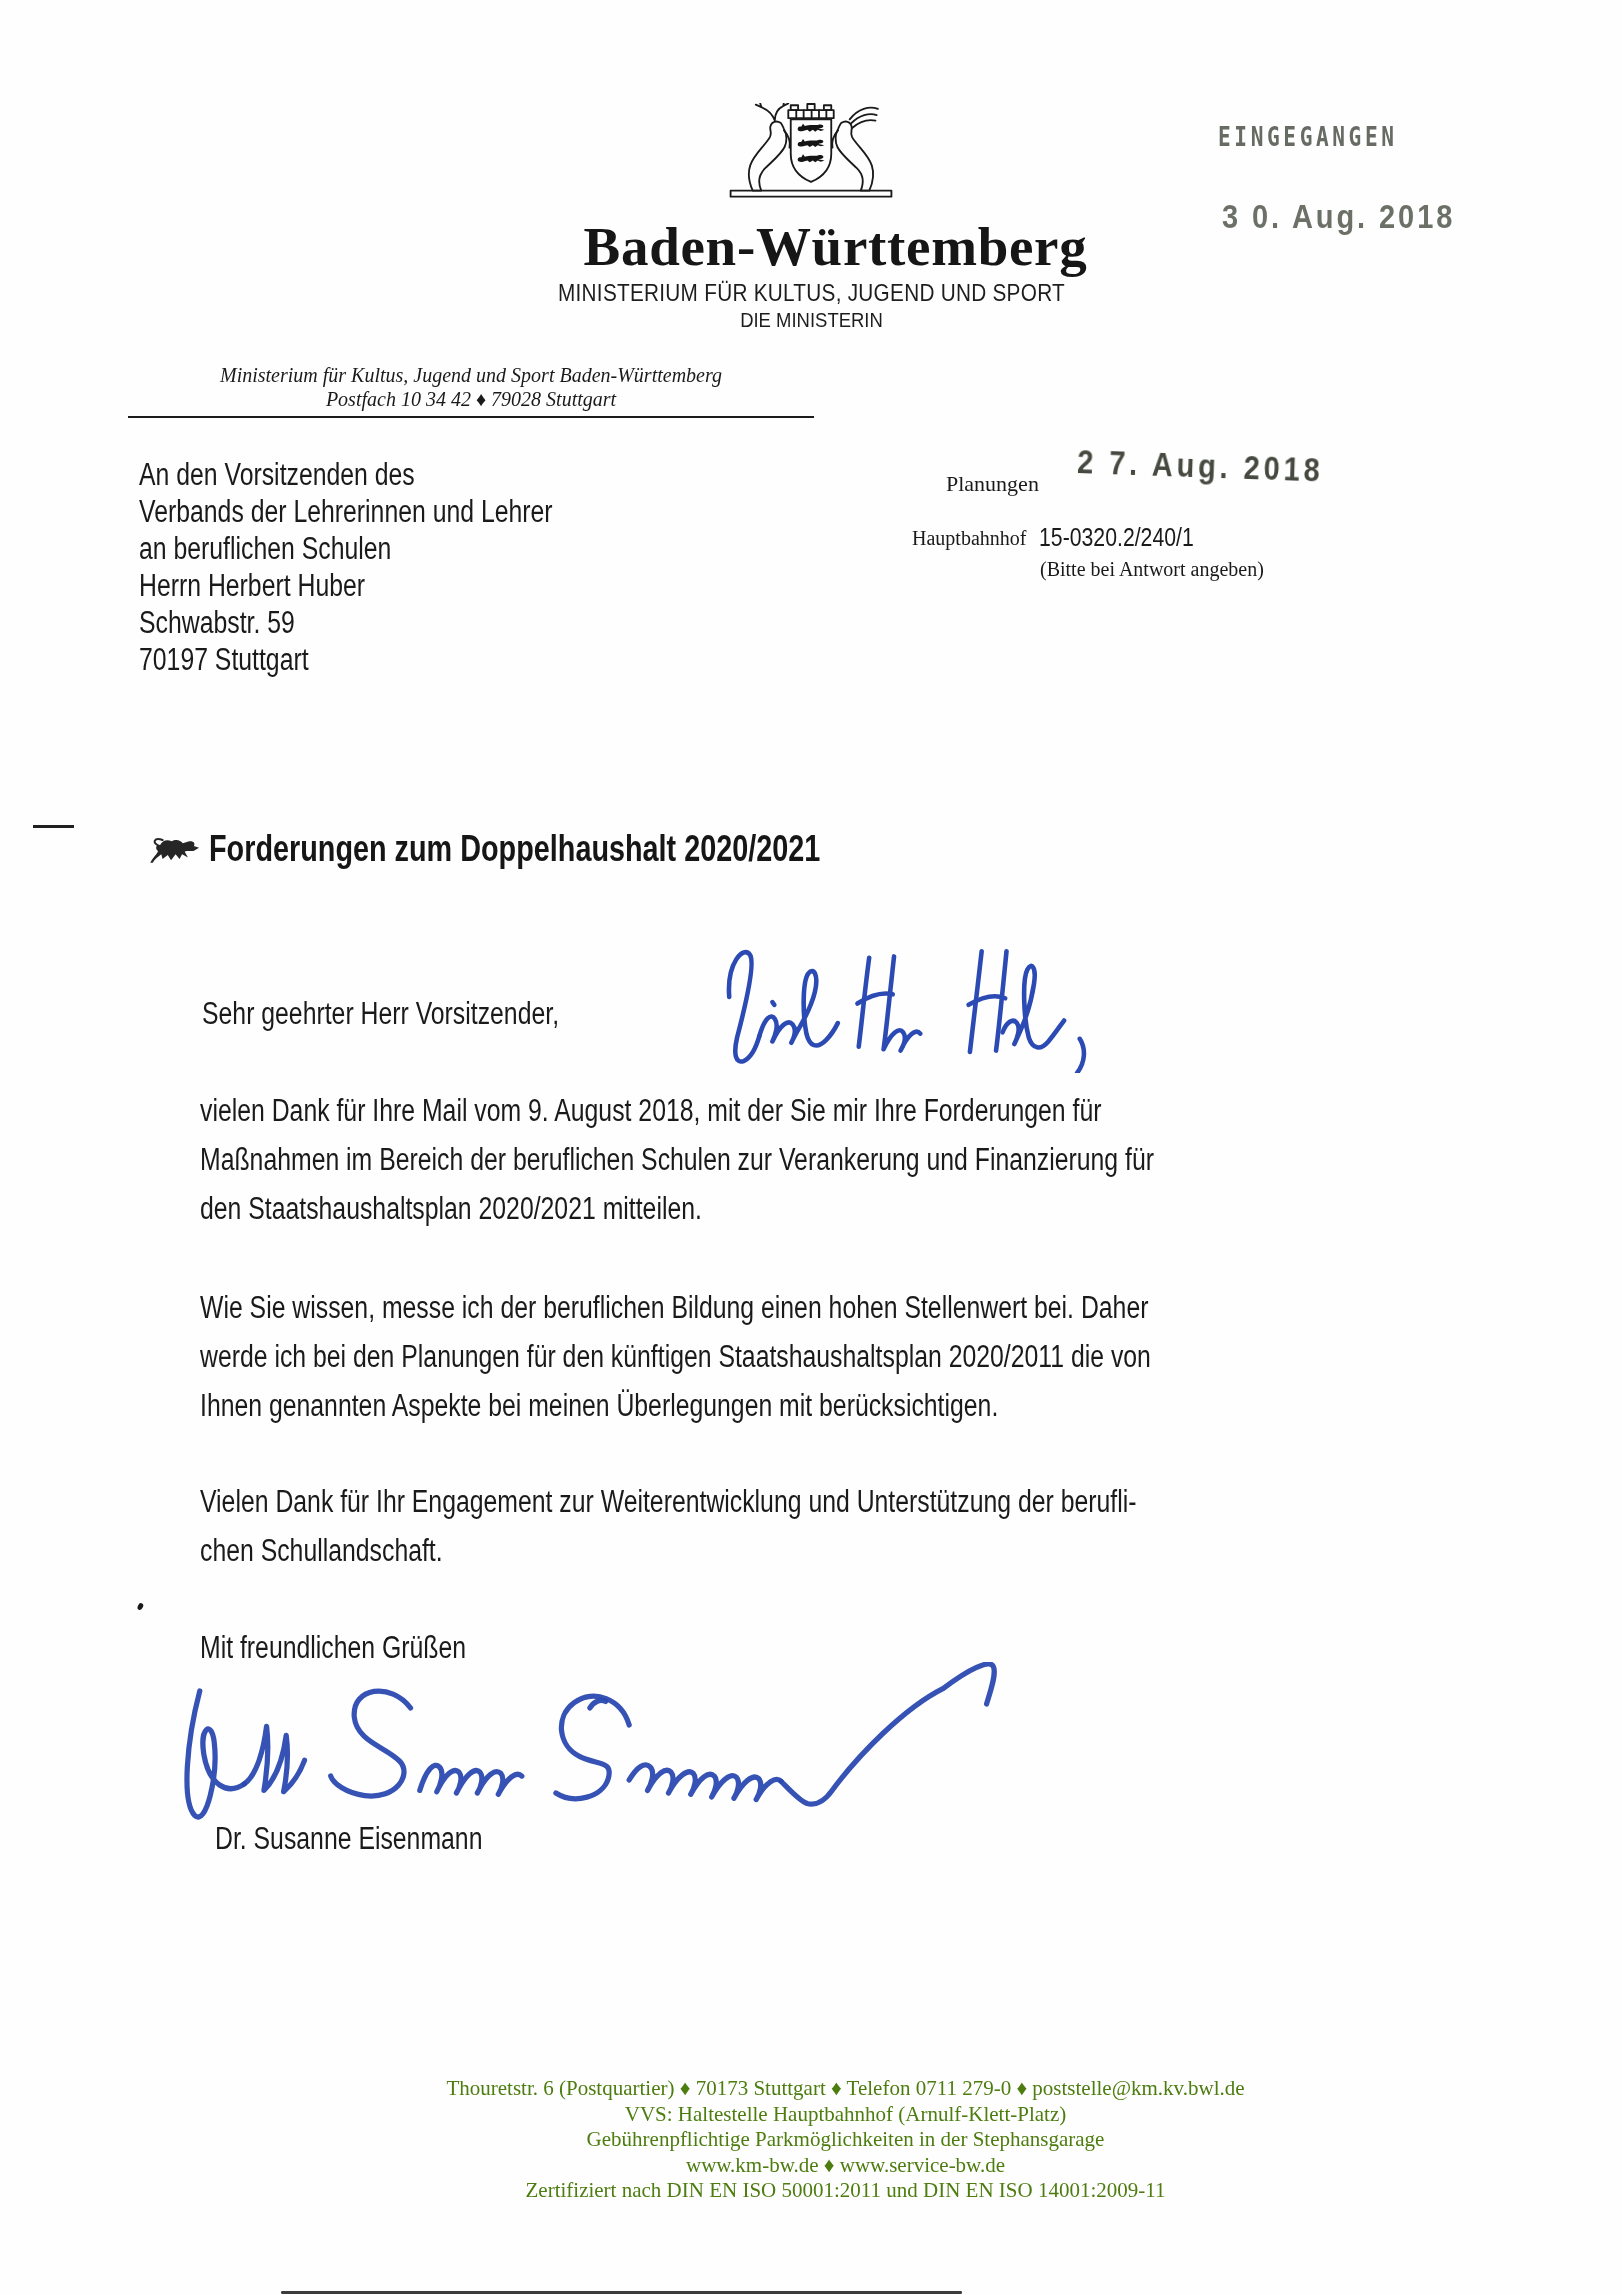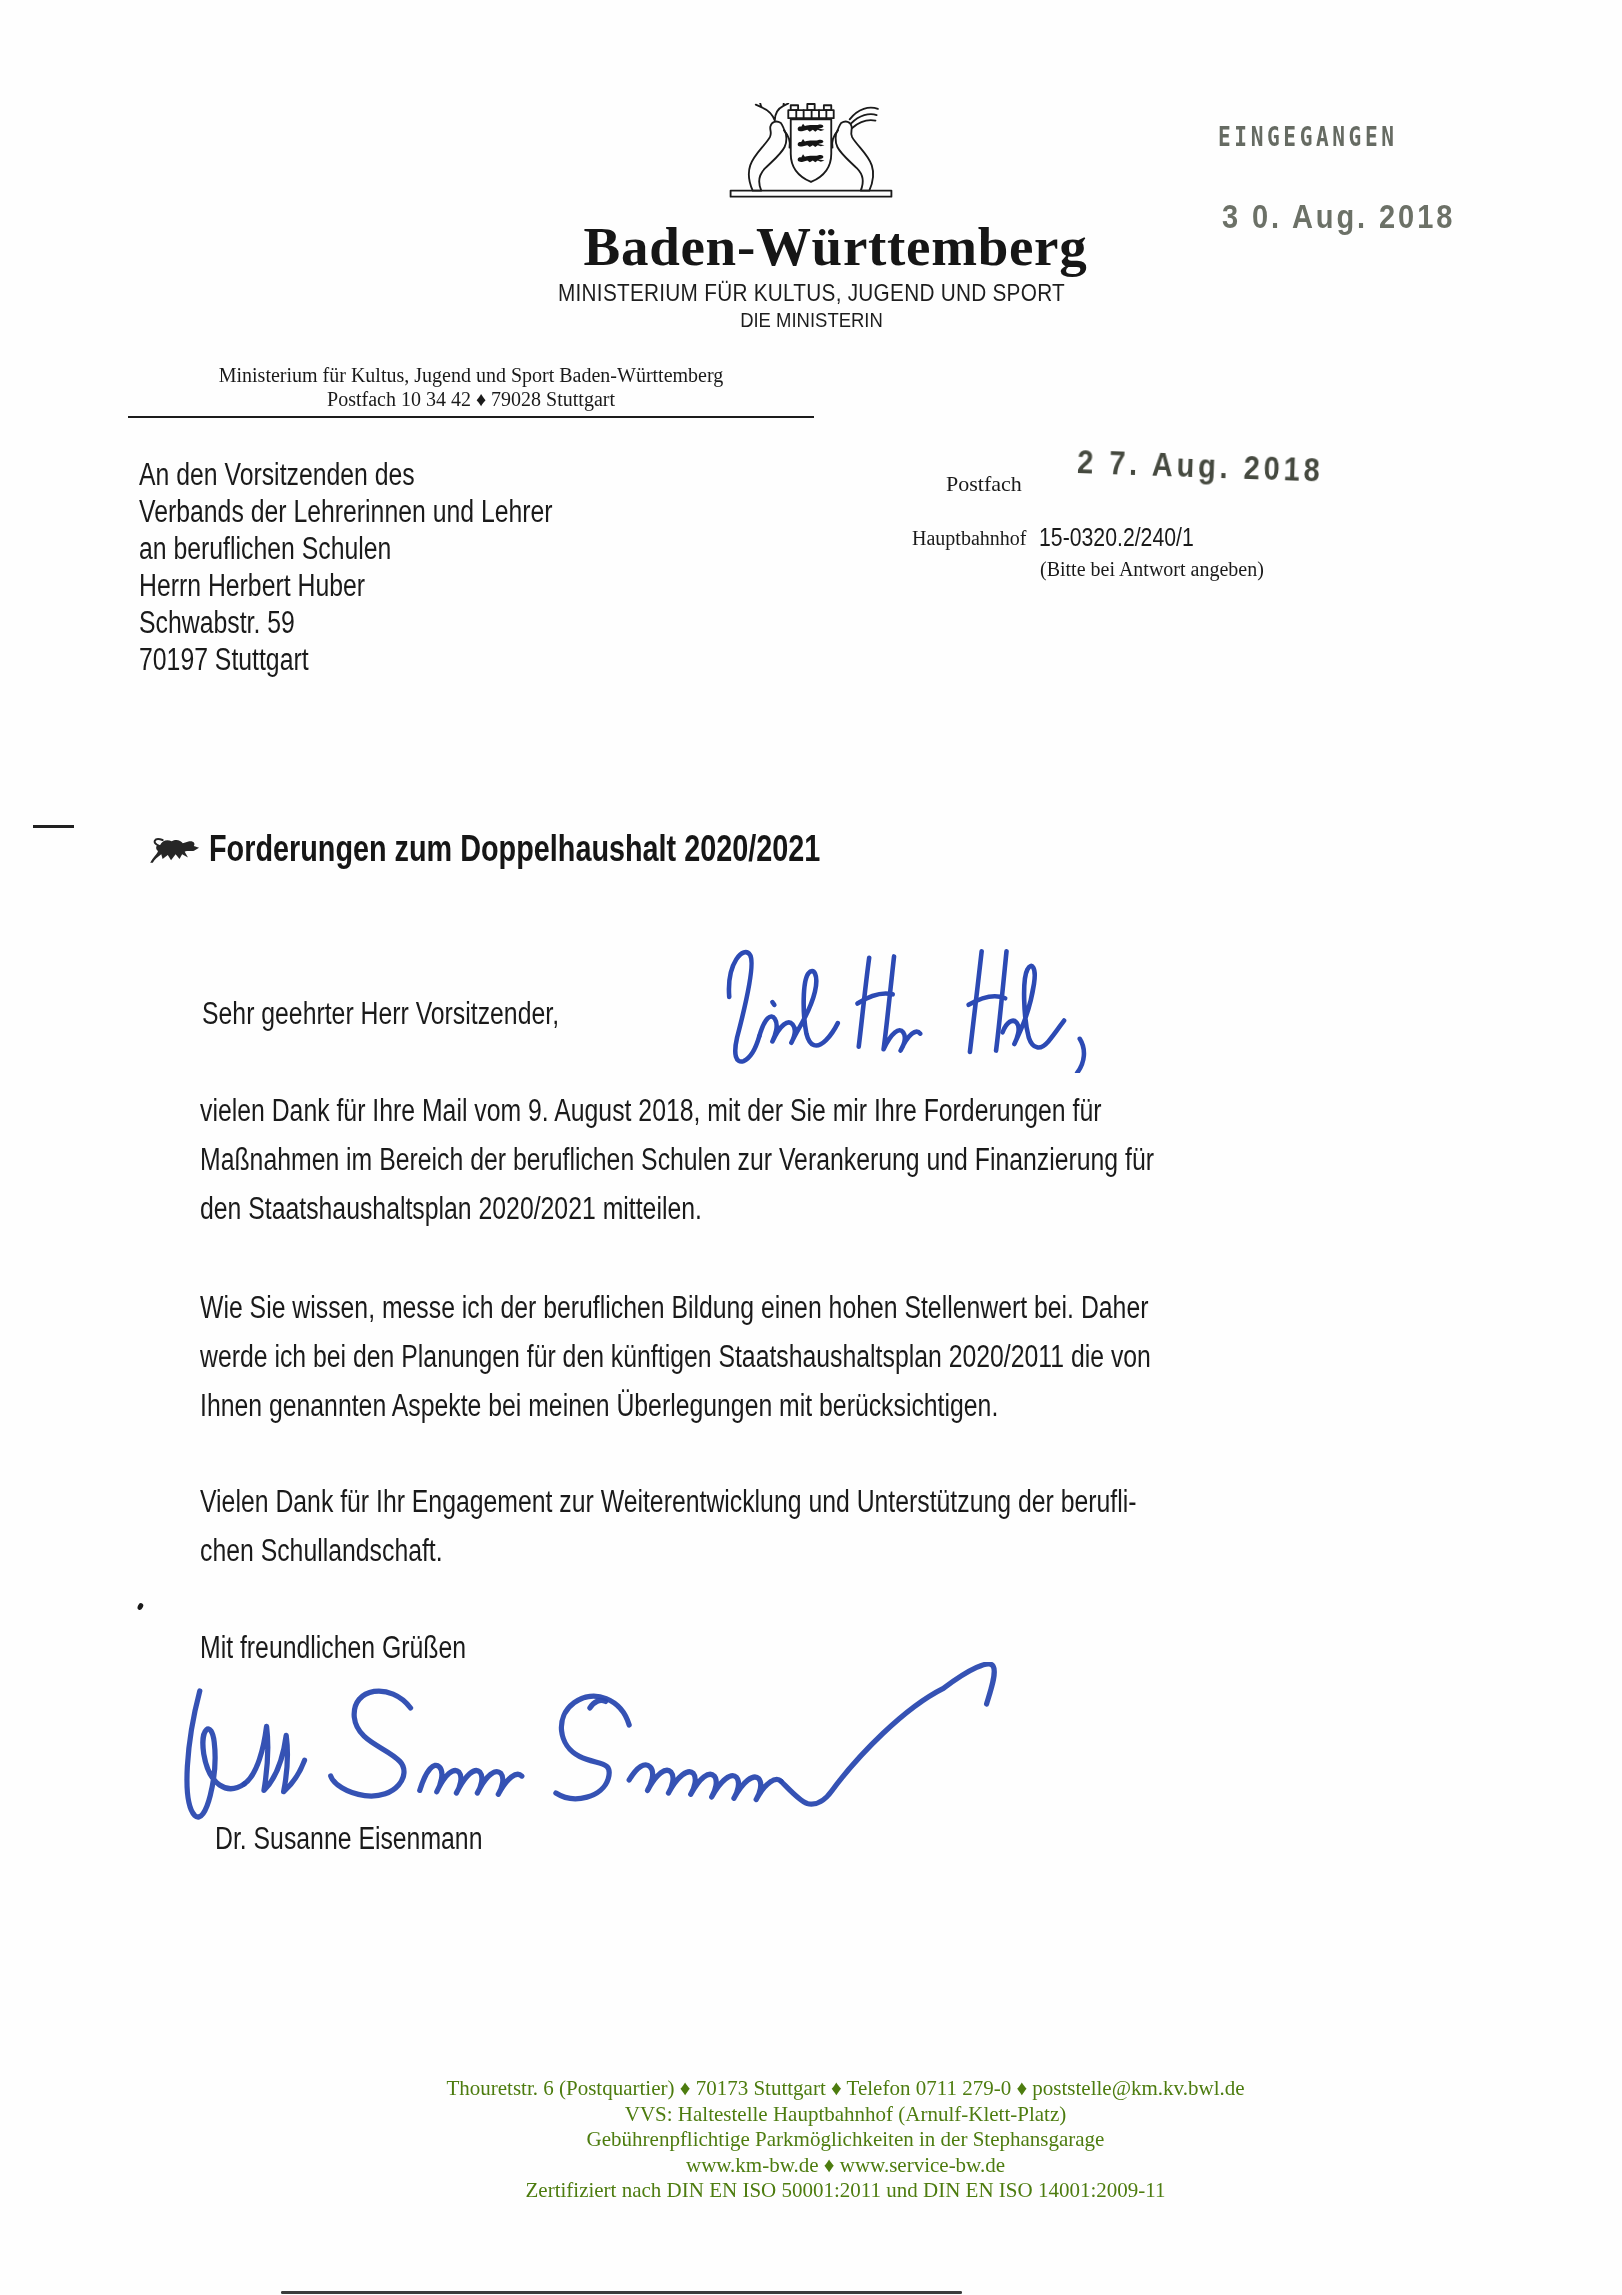--- a/index.html
+++ b/index.html
@@ -21,21 +21,21 @@
 
   .stamp{color:#5c6158;font-weight:bold;filter:blur(0.4px) contrast(1.05);}
   .stamp-label{left:1218px;top:122px;font-family:"DejaVu Sans Mono",monospace;font-size:23px;
                letter-spacing:3.9px;transform:scaleY(1.15) scaleX(.92);transform-origin:0 0;opacity:.92;}
   .stamp-date-top{left:1222px;top:198px;font-size:33px;letter-spacing:3.3px;color:#666b61;
                   transform:scaleX(.88);transform-origin:0 0;opacity:.95;}
   .stamp-date-mid{left:1078px;top:442px;font-size:34px;letter-spacing:4.6px;color:#45493f;
                   font-weight:bold;filter:blur(0.3px);transform:rotate(2deg) scaleX(.85);transform-origin:0 0;}
 
   .sender-block{left:128px;top:364px;width:686px;text-align:center;font-family:"Liberation Serif",serif;
-                font-size:20px;line-height:23.6px;padding-bottom:5.2px;border-bottom:2.6px solid #1c1c1c;}
+                font-size:20px;line-height:23.6px;padding-bottom:5.2px;border-bottom:2.6px solid #1c1c1c;font-style:italic;}
   .recipient{left:139px;top:456px;font-size:31px;line-height:37px;}
   .city-label{left:946px;top:471px;font-size:22px;}
   .az-label{left:912px;top:527px;font-size:20px;}
   .az-value{left:1039px;top:523px;font-size:25px;transform:scaleX(.85);transform-origin:0 0;}
   .az-note{left:1040px;top:558px;font-size:20px;}
 
   .fold-mark{left:33px;top:825px;width:41px;height:3.3px;background:#202020;}
   .speck{left:138px;top:1603px;width:4.6px;height:6.5px;background:#1a1a1a;border-radius:50% 40% 60% 50%;
          transform:rotate(25deg);}
   .scan-edge{left:281px;bottom:0.7px;width:681px;height:3.3px;background:#3c3c3c;border-radius:1.3px;}
@@ -101,21 +101,21 @@
     <div>Postfach 10 34 42  ♦  79028 Stuttgart</div>
   </div>
 
   <div class="abs recipient sans condensed pre">An den Vorsitzenden des
 Verbands der Lehrerinnen und Lehrer
 an beruflichen Schulen
 Herrn Herbert Huber
 Schwabstr. 59
 70197 Stuttgart</div>
 
-  <div class="abs city-label serif">Postfach</div>
+  <div class="abs city-label serif">Planungen</div>
   <div class="abs stamp stamp-date-mid sans">2 7. Aug. 2018</div>
   <div class="abs az-label serif">Hauptbahnhof</div>
   <div class="abs az-value sans">15-0320.2/240/1</div>
   <div class="abs az-note serif">(Bitte bei Antwort angeben)</div>
 
   <div class="abs fold-mark"></div>
 
   <svg class="abs" style="left:145px;top:838px" width="56" height="27.5" viewBox="0 0 86 42" aria-hidden="true">
     <path fill="#262626" d="M8 38 C12 30 18 26 20 20 C15 16 17 9 23 11 C26 4 34 1 41 5 C47 1 55 3 58 8 L68 5 C74 4 78 8 75 12 L83 15 L76 19 C71 21 65 19 61 21 L66 30 L57 25 L53 32 L47 25 L40 34 L35 26 L27 32 L25 25 C20 29 14 33 12 38 Z"></path>
     <path d="M22 12 C10 8 14 -2 27 3" fill="none" stroke="#262626" stroke-width="3" stroke-linecap="round"></path>

